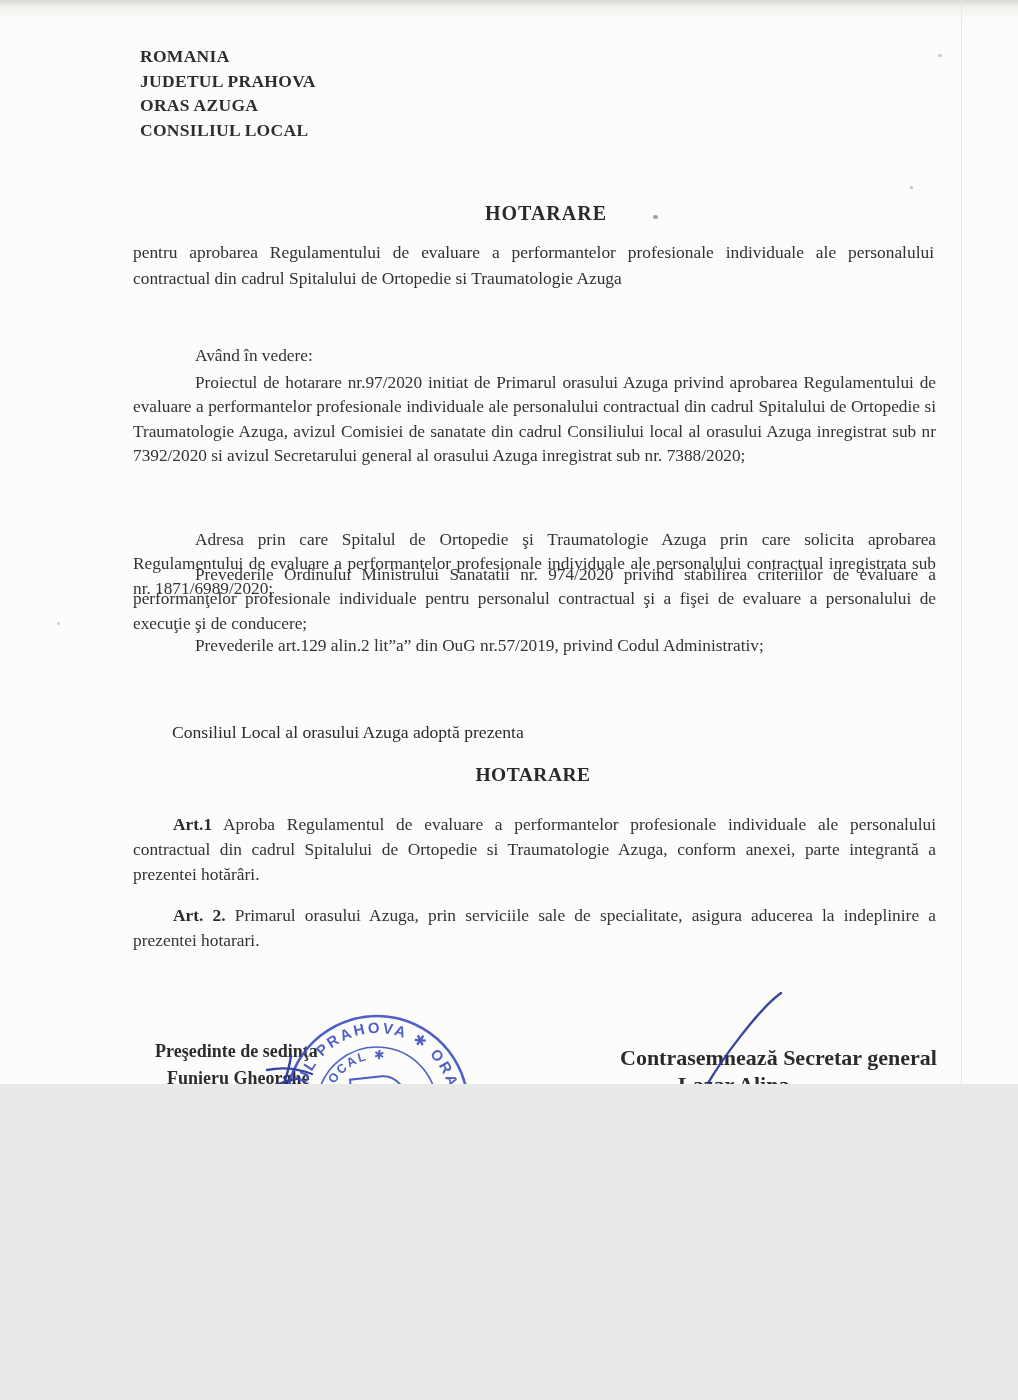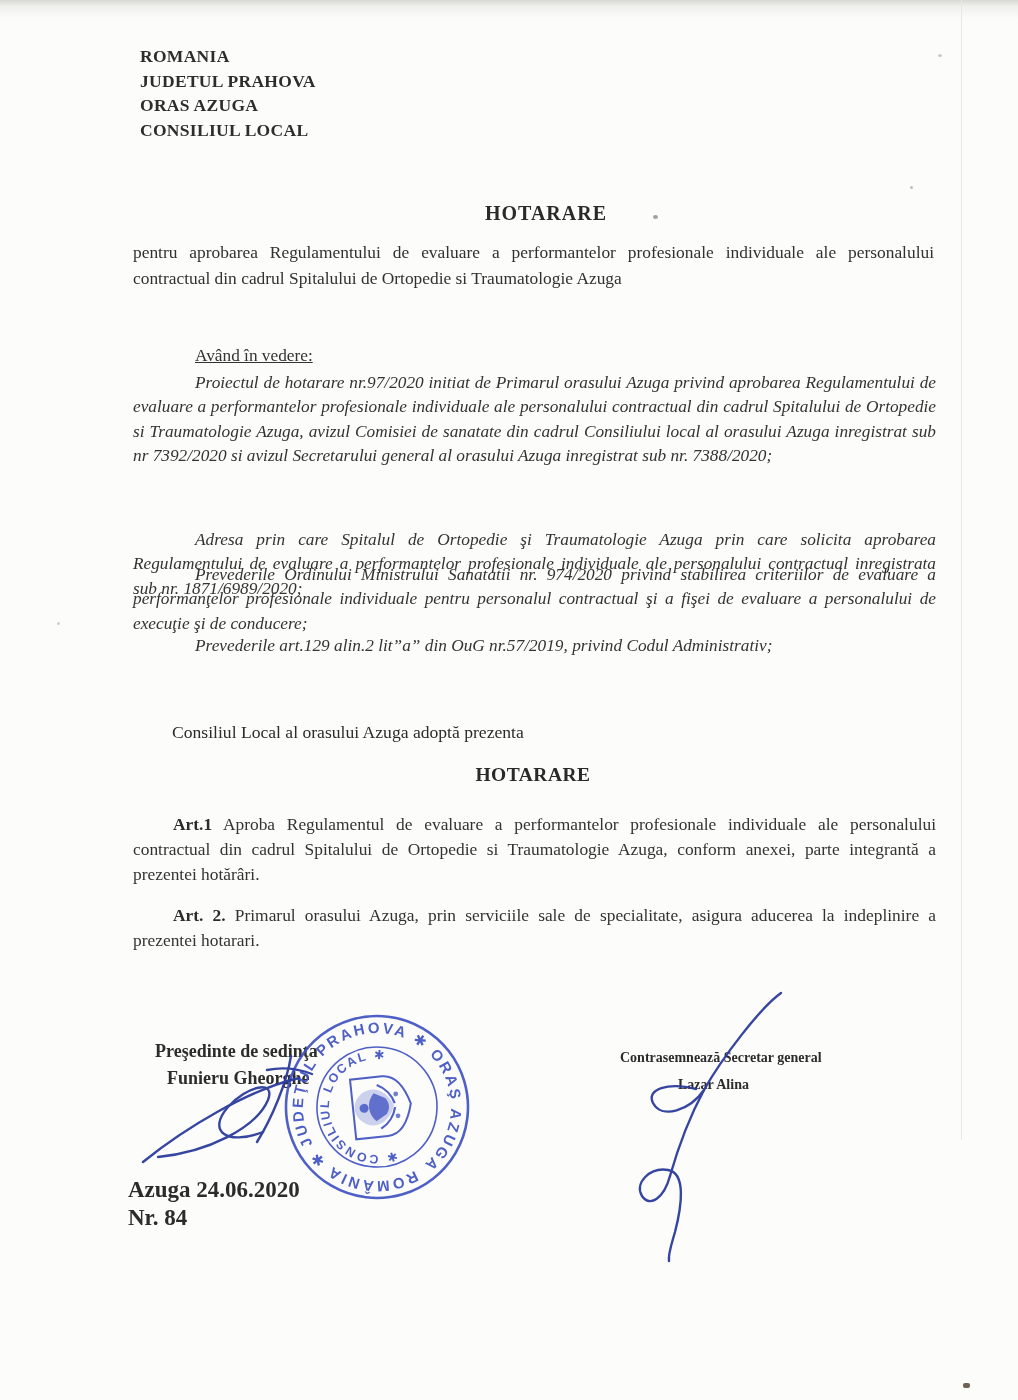--- a/index.html
+++ b/index.html
@@ -1,18 +1,18 @@
 <!DOCTYPE html>
 <html><head>
 <meta charset="utf-8">
 <style>
   html,body{margin:0;padding:0;background:#e9e9e7;}
   .page{
     position:relative;
-    width:1018px;height:1400px;
+    width:1018px;height:1084px;
     margin:0 auto;
     background:#fcfcfb;
     background-image:linear-gradient(#d7d7d4 0px,#efefec 6px,#fbfbfa 18px,#fcfcfb 30px);
     font-family:"Liberation Serif","DejaVu Serif",serif;
     color:#333;
     overflow:hidden;
   }
   .abs{position:absolute;}
   .header-block{
     left:140px;top:44px;
@@ -27,45 +27,45 @@
   .title-dot{
     left:653px;top:215px;width:5px;height:4px;border-radius:50%;
     background:#6f6f6f;opacity:.65;
   }
   .subtitle{
     left:133px;top:239px;width:801px;
     text-align:justify;font-size:17.4px;line-height:26px;color:#313131;
   }
   .para{
     left:133px;width:803px;
-    text-align:justify;font-size:17.3px;line-height:24.4px;color:#333;font-style:italic;
+    text-align:justify;font-size:17.3px;line-height:24.4px;color:#333;
   }
   .indent-lg{text-indent:62px;}
-  .intro-line{left:133px;text-indent:62px;font-size:17.3px;color:#333;text-decoration:underline;}
+  .intro-line{left:133px;text-indent:62px;font-size:17.3px;color:#333;}
   .adoption{
     left:172px;top:722px;font-weight:normal;font-size:17.6px;color:#2b2b2b;
   }
   .heading2{
     left:133px;top:764px;width:800px;
     text-align:center;font-weight:bold;font-size:19.5px;letter-spacing:.5px;color:#2a2a2a;
   }
   .article{
     left:133px;width:803px;
     text-align:justify;font-size:17.4px;line-height:25px;color:#333;
     text-indent:40px;
   }
   .article .art-label{font-weight:bold;color:#2b2b2b;}
   .sig-left{
     left:155px;top:1038px;
     font-weight:bold;font-size:18px;line-height:27px;color:#2c2c2c;
   }
   .sig-left .sig-name{padding-left:12px;}
   .sig-right{
     left:620px;top:1044px;
-    font-weight:bold;font-size:14px;line-height:27px;color:#2c2c2c;
+    font-weight:bold;font-size:22px;line-height:27px;color:#2c2c2c;
   }
   .sig-right .sig-name{padding-left:58px;}
   .footer-block{
     left:128px;top:1176px;
     font-weight:bold;font-size:23px;line-height:28px;color:#2b2b2b;
   }
   .scan-line-v{
     left:961px;top:0;width:1px;height:1140px;background:#e7e7e3;
   }
   .speck{border-radius:50%;}

